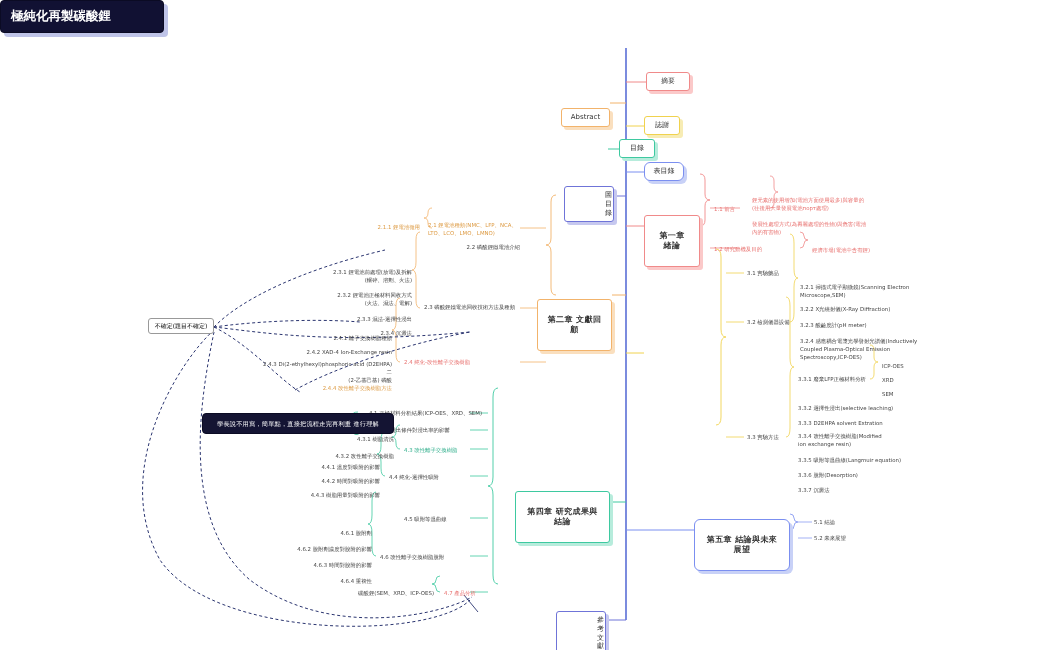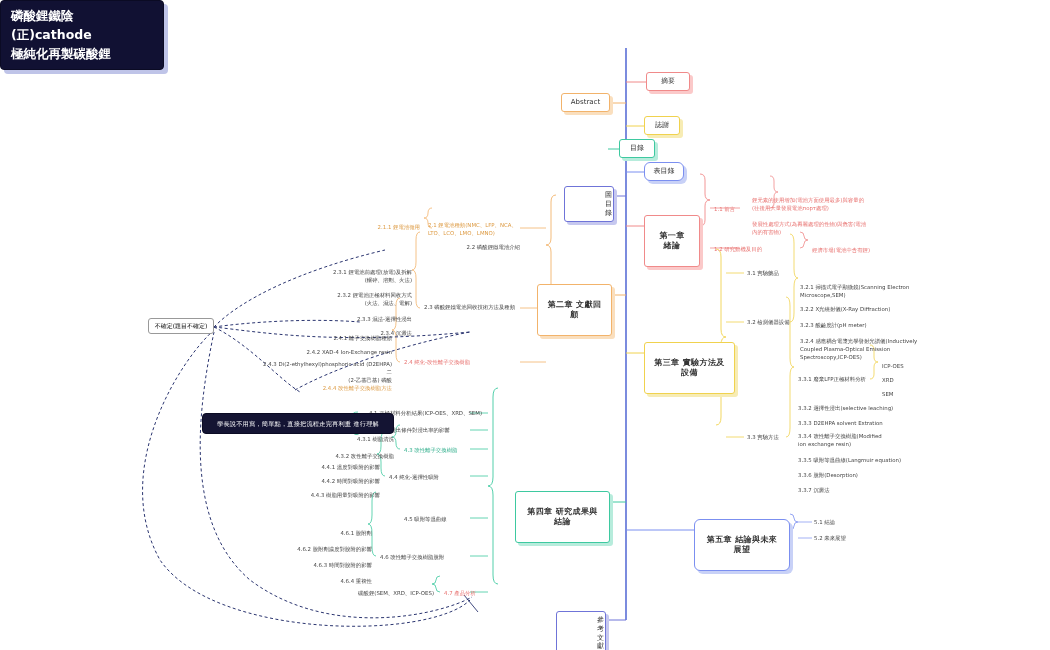--- a/index.html
+++ b/index.html
@@ -22,21 +22,21 @@
     background:#141433;color:#ffffff;border:1px solid #0b0b24;border-radius:4px;
     font-size:6.2px;padding:5px 7px;line-height:1.5;letter-spacing:.2px;
   }
   .lbl{position:absolute;font-size:5.4px;color:#3b3b3b;line-height:1.5;white-space:pre-line;}
   .lbl.r{text-align:right;}
   .lbl.l{text-align:left;}
   .chap{font-size:8px;padding:15px 9px;font-weight:bold;letter-spacing:.4px;}
   .small{font-size:7px;padding:4px 8px;}
   
   .c-red{border-color:#f08a8a;color:#333;box-shadow:3px 3px 0 #fbc9c9;}
-  .c-orange{border-color:#f2b36b;color:#333;box-shadow:3px 3px 0 #fadfbe;}
+  .c-orange{border-color:#f2b36b;color:#333;box-shadow:3px 3px 0 #fadfbe;margin-top:15px;}
   .c-yellow{border-color:#f0d24e;color:#333;box-shadow:3px 3px 0 #f7ecb4;}
   .c-green{border-color:#3ec9a0;color:#333;box-shadow:3px 3px 0 #b7ecdc;}
   .c-blue{border-color:#7b8ff0;color:#333;box-shadow:3px 3px 0 #c8d1f7;border-radius:6px;}
   .c-purple{border-color:#6f74d8;color:#333;box-shadow:3px 3px 0 #c6c8ef;padding-left:40px;}
   .t-red{color:#e8716f;}
   .t-orange{color:#dd9a42;}
   .t-green{color:#2fae8b;}
   .t-gray{color:#444;}
   .circ{display:inline-block;width:7px;height:7px;border:0.8px solid #2fae8b;border-radius:50%;
         font-size:4.4px;line-height:6px;text-align:center;color:#2fae8b;vertical-align:middle;}
@@ -108,34 +108,32 @@
     <path d="M214,327 C250,322 310,318 360,322" fill="none" stroke="#2b3570" stroke-width="1" stroke-dasharray="3,2.5"></path>
     <path d="M214,327 C260,332 330,345 470,332" fill="none" stroke="#2b3570" stroke-width="1" stroke-dasharray="3,2.5"></path>
     <path d="M214,327 C250,345 280,380 300,392" fill="none" stroke="#2b3570" stroke-width="1" stroke-dasharray="3,2.5"></path>
     <path d="M214,330 C180,360 110,470 160,560 C215,640 430,640 470,600" fill="none" stroke="#2b3570" stroke-width="1" stroke-dasharray="3,2.5"></path>
     <path d="M214,332 C200,400 180,520 250,580 C330,640 440,615 472,597" fill="none" stroke="#2b3570" stroke-width="1" stroke-dasharray="3,2.5"></path>
     <path d="M295,390 C330,370 400,345 470,332" fill="none" stroke="#2b3570" stroke-width="1" stroke-dasharray="3,2.5"></path>
     <line x1="464" y1="595" x2="478" y2="612" stroke="#2b3570" stroke-width="0.9"></line>
   </svg>
 
   <div class="root" style="left:556px;top:6px;width:142px;">
-    <div>磷酸鋰鐵陰(正)cathode</div>
     <div>極純化再製碳酸鋰</div>
   </div>
 
   <div class="node small c-red" style="left:646px;top:72px;width:44px;">摘要</div>
   <div class="node small c-orange" style="left:561px;top:93px;width:49px;">Abstract</div>
   <div class="node small c-yellow" style="left:644px;top:116px;width:36px;">誌謝</div>
   <div class="node small c-green" style="left:572px;top:139px;width:36px;margin-left:47px;">目錄</div>
   <div class="node small c-blue" style="left:644px;top:162px;width:40px;">表目錄</div>
   <div class="node small c-purple" style="left:564px;top:186px;width:40px;">圖目錄</div>
 
   <div class="node chap c-red" style="left:644px;top:215px;width:56px;">第一章 緒論</div>
   <div class="node chap c-orange" style="left:537px;top:284px;width:75px;">第二章 文獻回顧</div>
-  <div class="node chap c-yellow" style="left:644px;top:342px;width:91px;">第三章 實驗方法及設備</div>
   <div class="node chap c-green" style="left:515px;top:491px;width:95px;">第四章 研究成果與結論</div>
   <div class="node chap c-blue" style="left:694px;top:519px;width:96px;">第五章 結論與未來展望</div>
   <div class="node small c-purple" style="left:556px;top:611px;width:32px;">參考文獻</div>
 
   <div class="lbl l t-red" style="left:714px;top:205px;width:34px;">1.1 前言</div>
   <div class="lbl l t-red" style="left:714px;top:245px;width:58px;">1.2 研究動機及目的</div>
   <div class="lbl l t-red" style="left:752px;top:196px;width:128px;">鋰元素的使用增加(電池方面使用最多)與容量的
 (往後用大量發展電池порт處理)</div>
   <div class="lbl l t-red" style="left:752px;top:220px;width:128px;">發展性處理方式(為再麗處理的性物)與危害(電池
 內的有害物)</div>

